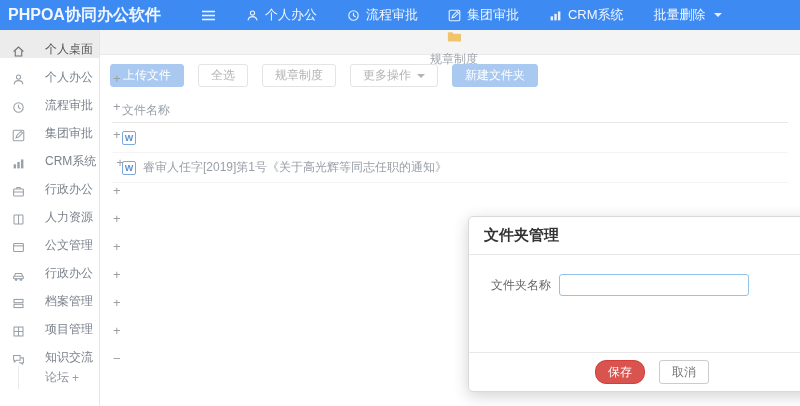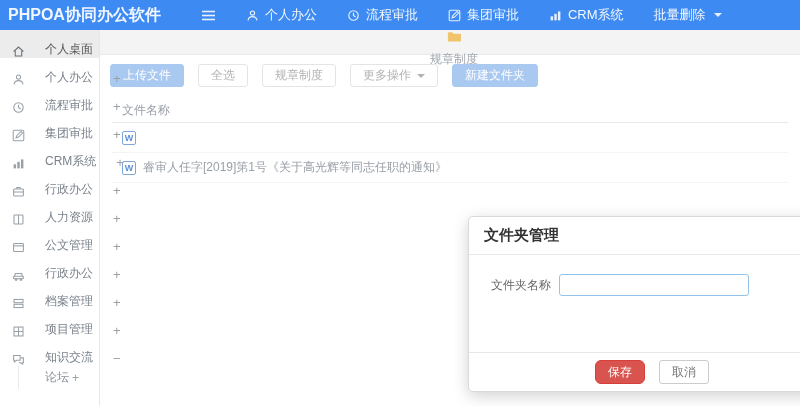--- a/index.html
+++ b/index.html
@@ -46,21 +46,21 @@
   
   .modal { position:absolute; left:468px; top:216px; width:368px; background:#fff; border:1px solid #d9d9d9; border-radius:5px; box-shadow:0 4px 16px rgba(0,0,0,.18); }
   .modal-header { height:38px; display:flex; align-items:center; padding:0 15px; border-bottom:1px solid #e8e8e8; }
   .modal-title { flex:1; font-size:15px; font-weight:bold; color:#333; }
   .modal-close { color:#b5b5b5; font-size:17px; line-height:1; cursor:pointer; }
   .modal-body { height:97px; padding:19px 0 0 22px; }
   .form-row { display:flex; align-items:center; gap:8px; }
   .form-row label { font-size:12px; color:#666; white-space:nowrap; }
   .form-row input { width:190px; height:22px; border:1px solid #93c3ea; border-radius:3px; outline:none; padding:0 6px; font-size:12px; color:#555; }
   .modal-footer { height:39px; border-top:1px solid #e8e8e8; display:flex; align-items:center; justify-content:center; gap:14px; }
-  .btn-save { background:#d9534f; border:1px solid #d43f3a; color:#fff; height:24px; padding:0 12px; border-radius:6px; font-size:12px; cursor:pointer; }
+  .btn-save { background:#d9534f; border:1px solid #d43f3a; color:#fff; height:24px; padding:0 12px; border-radius:11px; font-size:12px; cursor:pointer; }
   .btn-cancel { background:#fff; border:1px solid #ccc; color:#777; height:24px; padding:0 12px; border-radius:3px; font-size:12px; cursor:pointer; }
 </style>
 </head>
 <body>
 
 <div class="navbar">
   <div class="logo">PHPOA协同办公软件</div>
   <div class="menu-toggle">
     <span>
       <svg width="15" height="13" viewBox="0 0 15 13">

